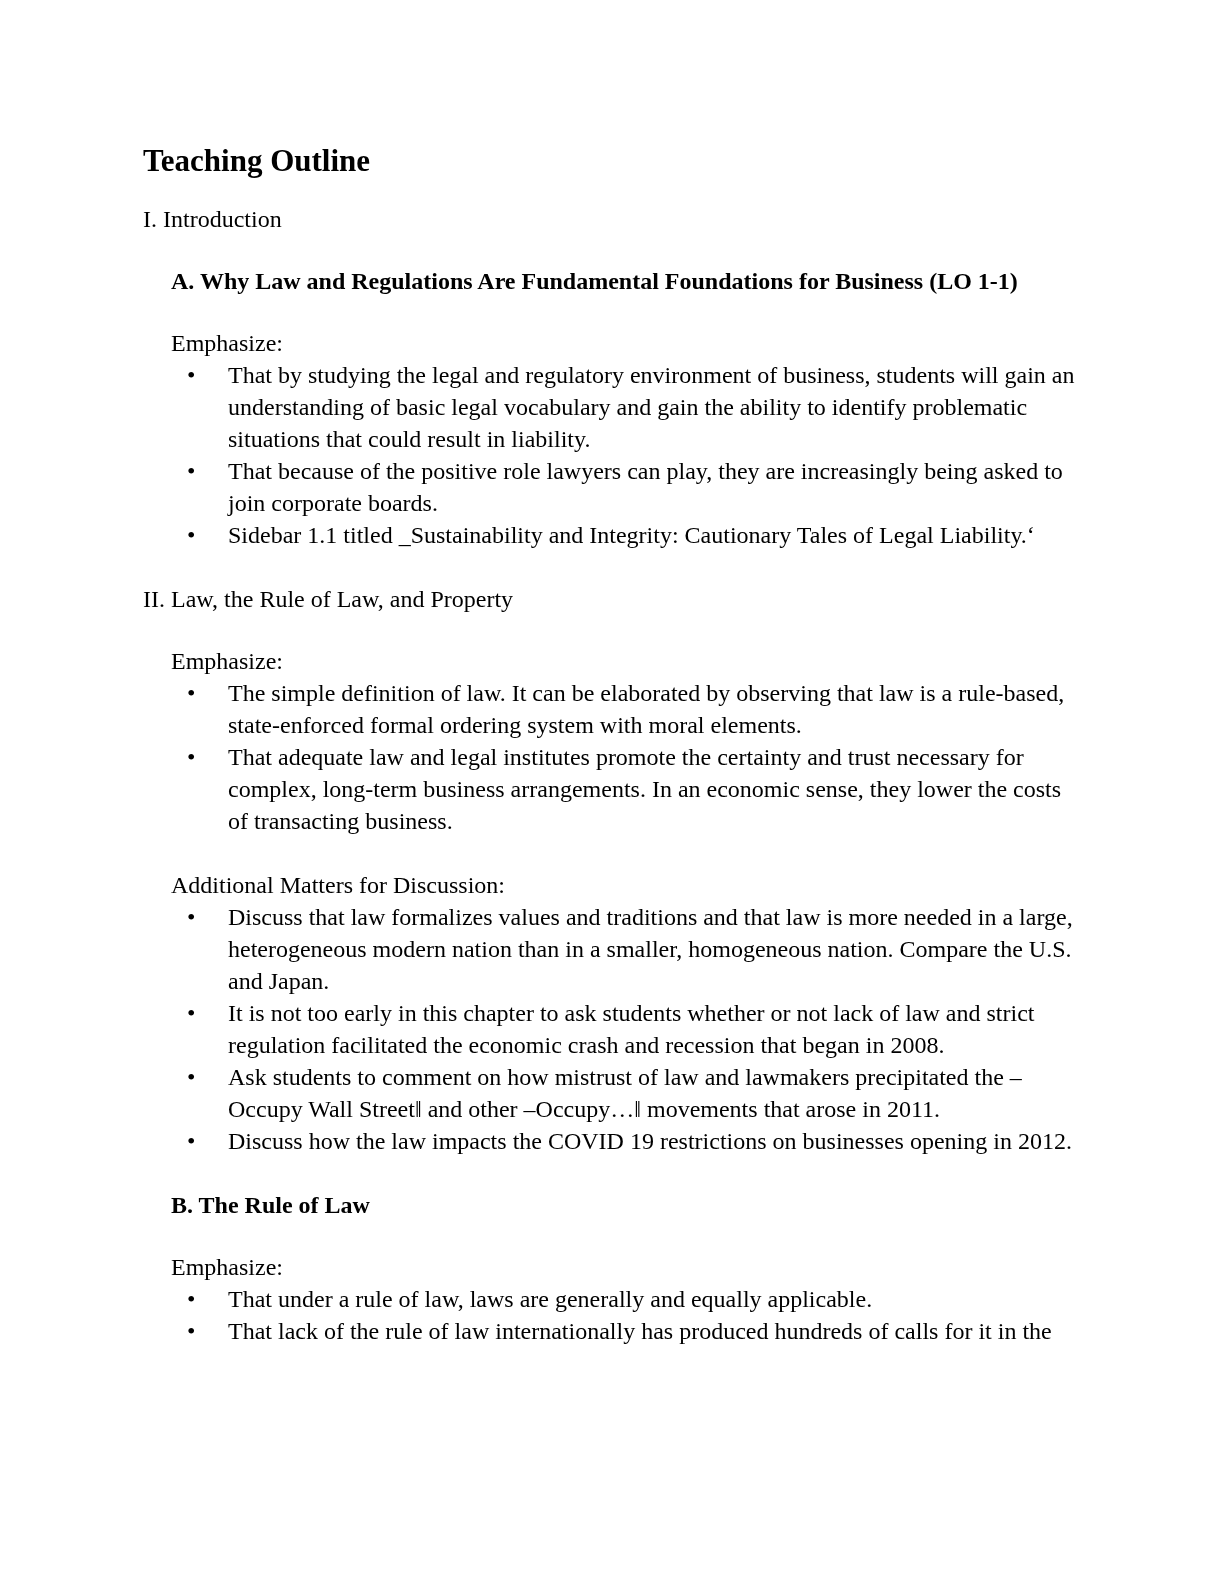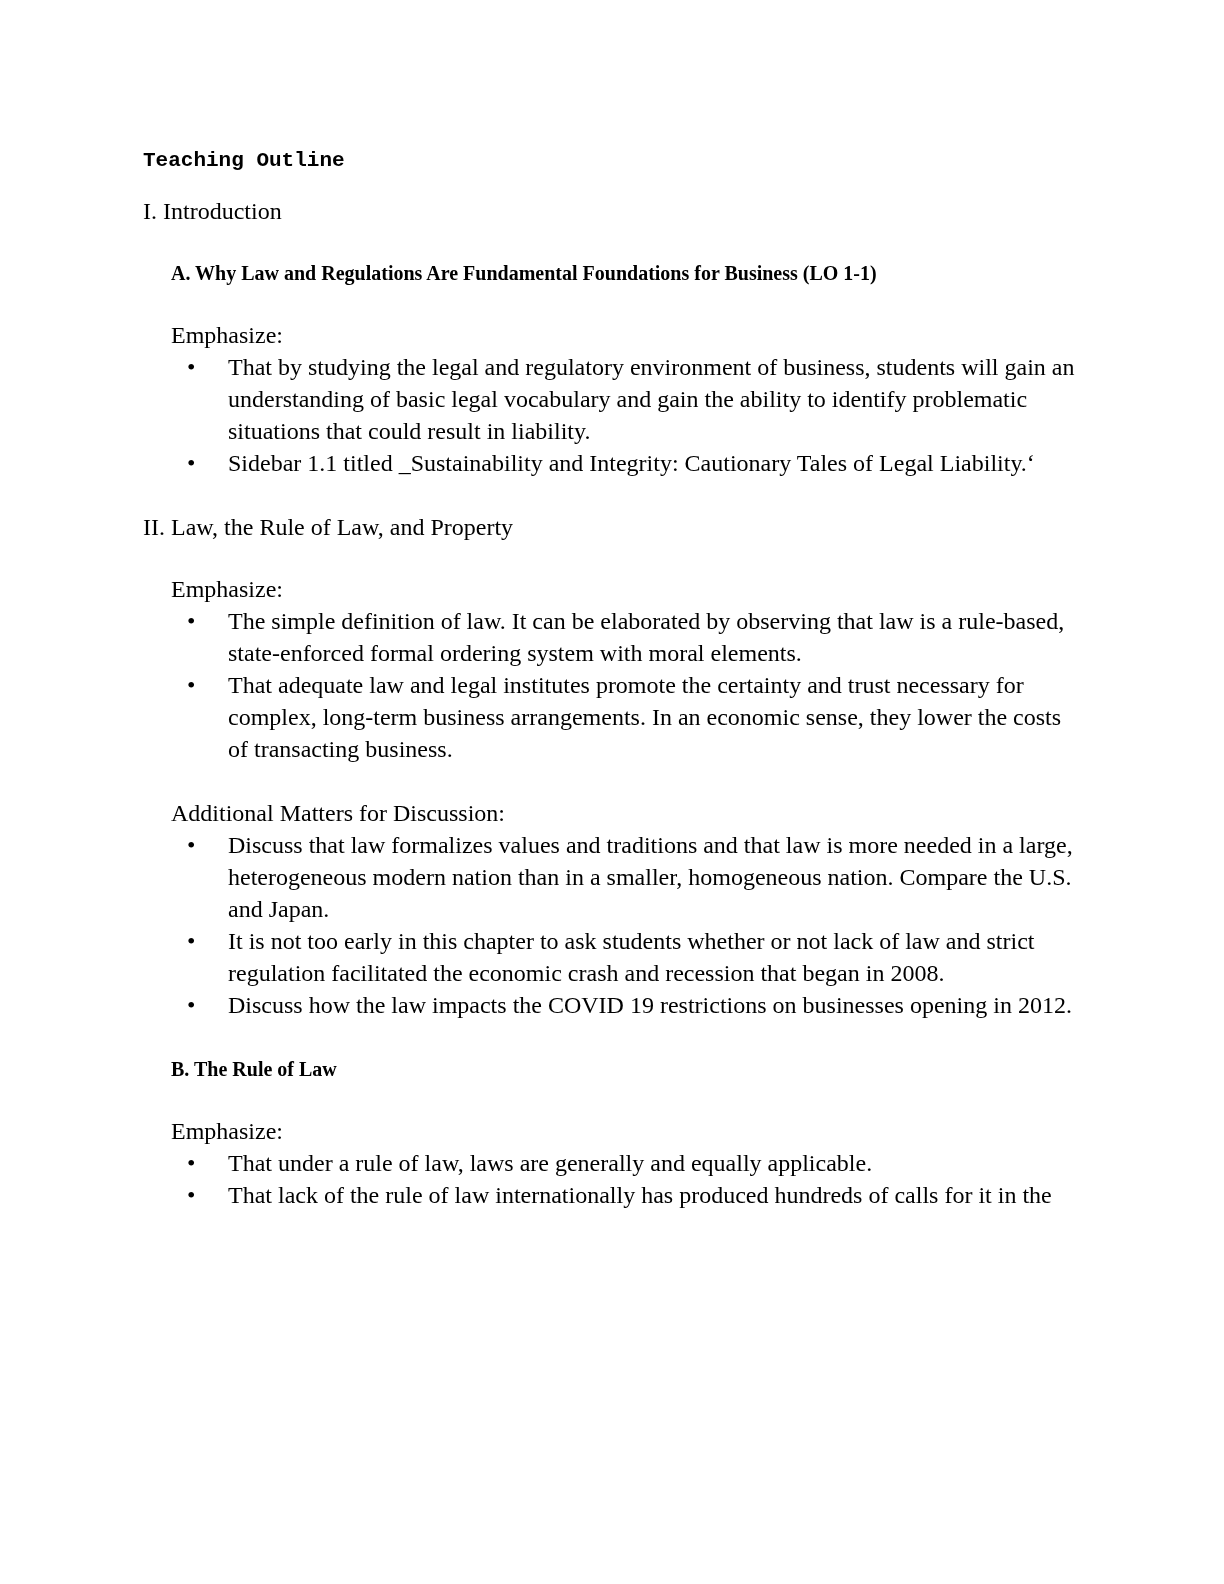--- a/index.html
+++ b/index.html
@@ -13,34 +13,34 @@
     font-size: 24px;
     line-height: 32px;
   }
   .page {
     width: 1224px;
     height: 1584px;
     padding: 143px 144px 60px 143px;
     background: #ffffff;
   }
   .doc-title {
-    font-family: Liberation Mono, monospace;
-    font-size: 21px;
+    font-family: Liberation Serif, serif;
+    font-size: 31px;
     line-height: 36px;
     font-weight: 700;
-    margin-bottom: 16px;
+    margin-bottom: 24px;
   }
   .section-heading {
     font-size: 24px;
     line-height: 32px;
     font-weight: 400;
     margin-bottom: 30px;
   }
   .sub-heading {
-    font-size: 20px;
+    font-size: 24px;
     line-height: 32px;
     font-weight: 700;
     margin-left: 28px;
     margin-bottom: 30px;
   }
   .para-label {
     margin-left: 28px;
     margin-bottom: 0;
   }
   ul.bullets {
@@ -65,36 +65,38 @@
 
   <h1 class="doc-title">Teaching Outline</h1>
 
   <h2 class="section-heading">I. Introduction</h2>
 
   <h3 class="sub-heading">A. Why Law and Regulations Are Fundamental Foundations for Business (LO 1-1)</h3>
 
   <p class="para-label">Emphasize:</p>
   <ul class="bullets">
     <li>That by studying the legal and regulatory environment of business, students will gain an understanding of basic legal vocabulary and gain the ability to identify problematic situations that could result in liability.</li>
+    <li>That because of the positive role lawyers can play, they are increasingly being asked to join corporate boards.</li>
     <li>Sidebar 1.1 titled _Sustainability and Integrity: Cautionary Tales of Legal Liability.‘</li>
   </ul>
 
   <h2 class="section-heading">II. Law, the Rule of Law, and Property</h2>
 
 
   <p class="para-label">Emphasize:</p>
   <ul class="bullets">
     <li>The simple definition of law. It can be elaborated by observing that law is a rule-based, state-enforced formal ordering system with moral elements.</li>
     <li>That adequate law and legal institutes promote the certainty and trust necessary for complex, long-term business arrangements. In an economic sense, they lower the costs of transacting business.</li>
   </ul>
 
   <p class="para-label">Additional Matters for Discussion:</p>
   <ul class="bullets">
     <li>Discuss that law formalizes values and traditions and that law is more needed in a large, heterogeneous modern nation than in a smaller, homogeneous nation. Compare the U.S. and Japan.</li>
     <li>It is not too early in this chapter to ask students whether or not lack of law and strict regulation facilitated the economic crash and recession that began in 2008.</li>
+    <li>Ask students to comment on how mistrust of law and lawmakers precipitated the –Occupy Wall Street‖ and other –Occupy…‖ movements that arose in 2011.</li>
     <li>Discuss how the law impacts the COVID 19 restrictions on businesses opening in 2012.</li>
   </ul>
 
   <h3 class="sub-heading">B. The Rule of Law</h3>
 
   <p class="para-label">Emphasize:</p>
   <ul class="bullets">
     <li>That under a rule of law, laws are generally and equally applicable.</li>
     <li>That lack of the rule of law internationally has produced hundreds of calls for it in the</li>
   </ul>

